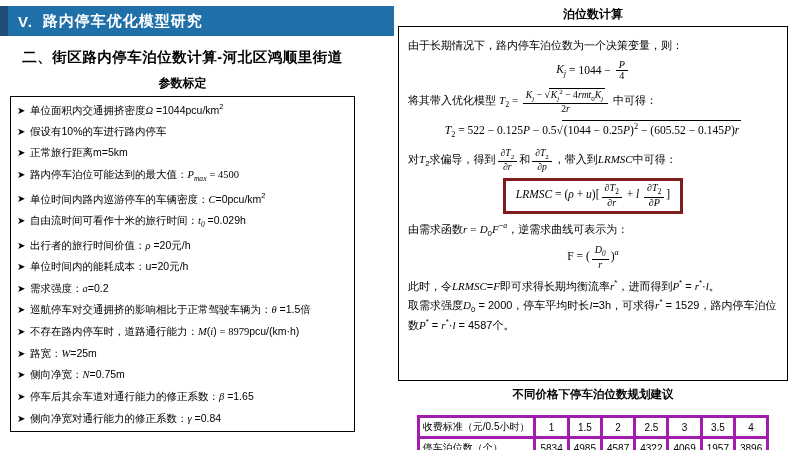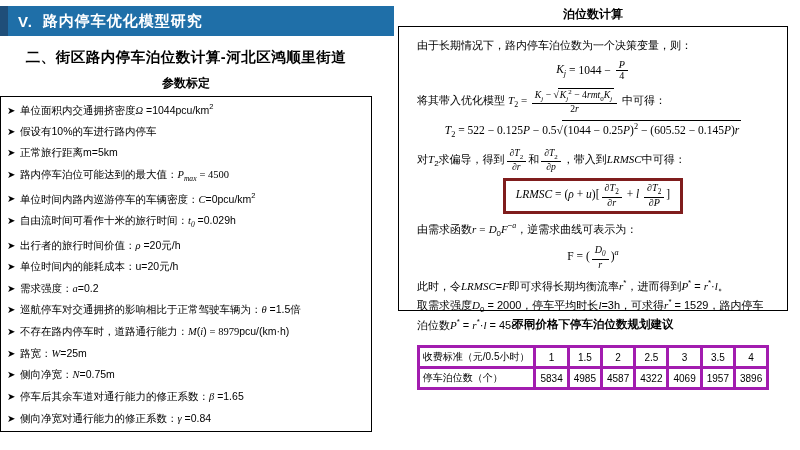--- a/index.html
+++ b/index.html
@@ -45,23 +45,23 @@
     font-size: 15px;
     font-weight: bold;
     letter-spacing: 1px;
   }
   .header-num {
     margin-right: 10px;
   }
   
   .left-col {
     position: absolute;
-    left: 0;
+    left: 10px;
     top: 42px;
-    width: 372px;
+    width: 345px;
   }
   .section-title {
     font-size: 14.5px;
     font-weight: bold;
     color: #000;
     text-align: center;
     margin: 6px 0 8px 0;
     letter-spacing: 0.5px;
   }
   .sub-title {
@@ -107,23 +107,23 @@
     width: 390px;
   }
   .right-title {
     font-size: 12px;
     font-weight: bold;
     text-align: center;
     margin-bottom: 3px;
   }
   .right-box {
     border: 1px solid #000;
-    padding: 8px 18px;
+    padding: 8px 9px;
     box-sizing: border-box;
-    height: 285px;
+    height: 355px;
     font-size: 11px;
     line-height: 1.5;
   }
   .rline { margin: 2px 0; }
   .eq {
     text-align: center;
     font-family: "Liberation Serif", serif;
     font-size: 11.5px;
     margin: 6px 0;
   }

